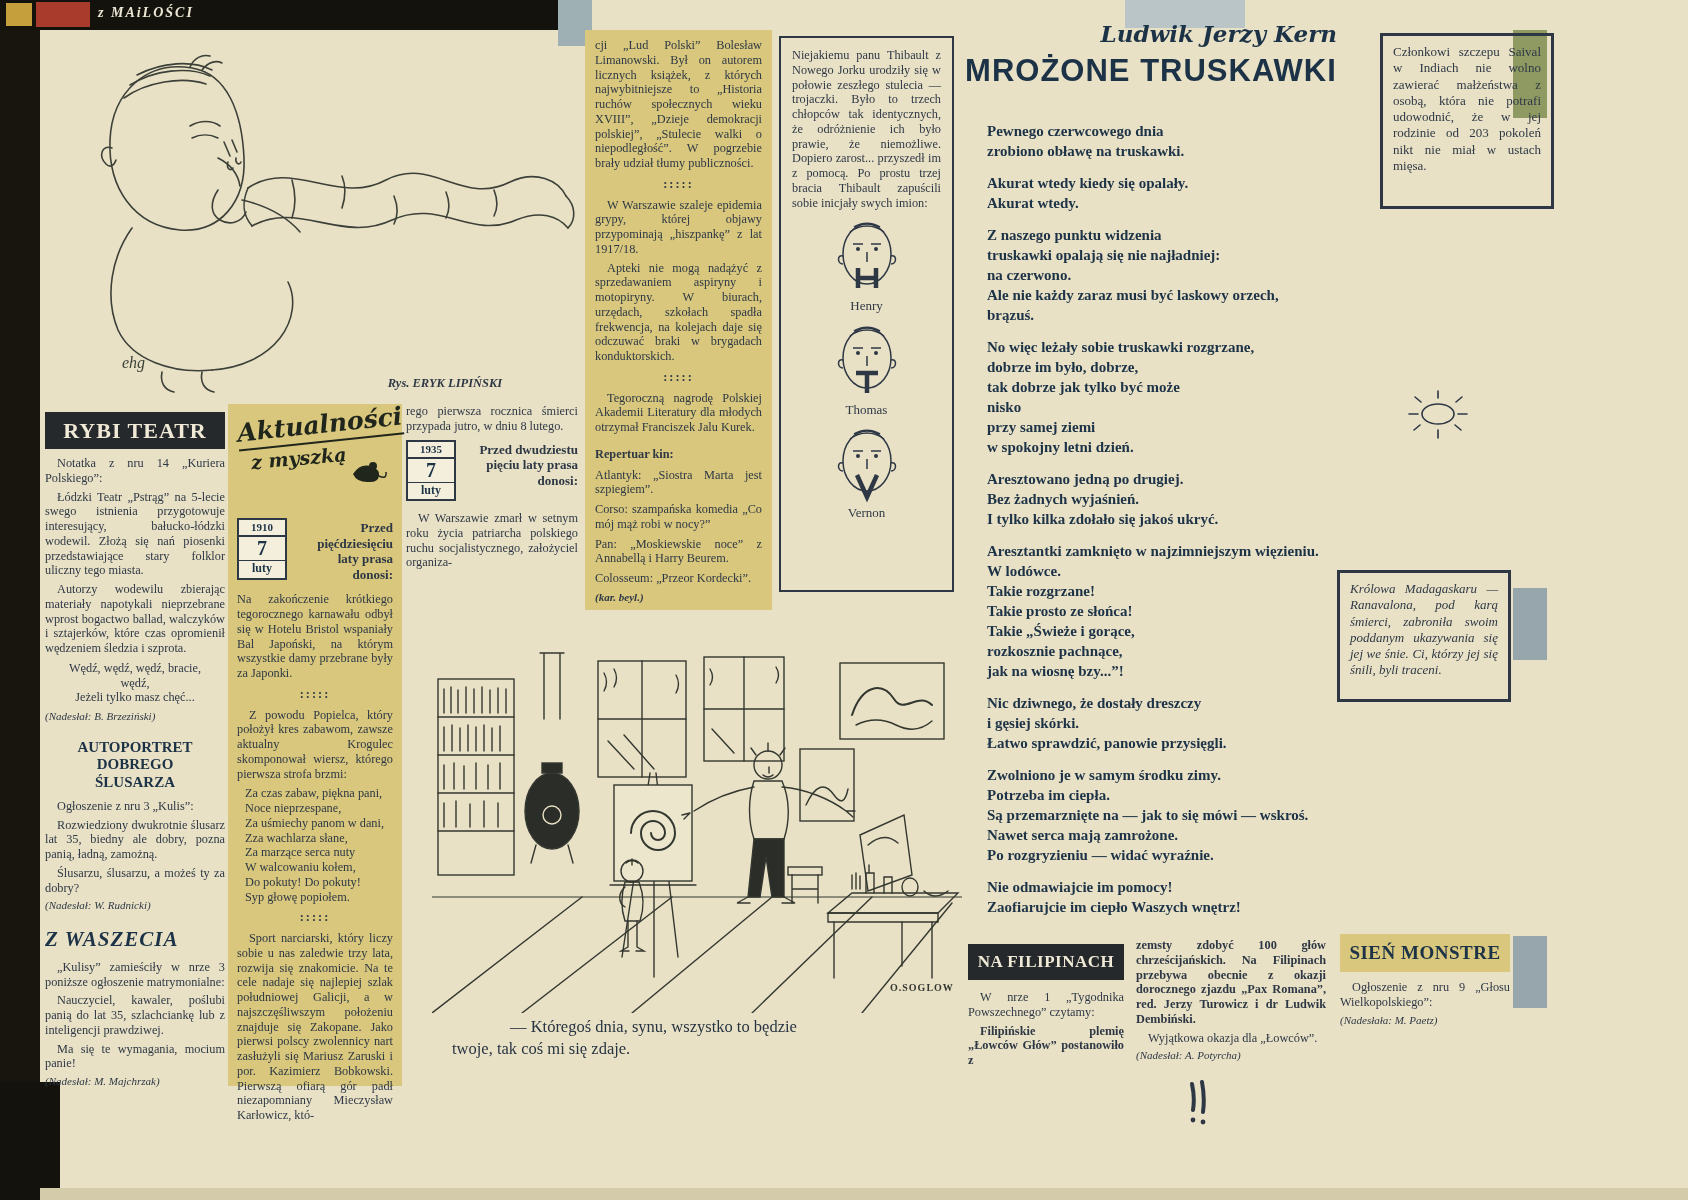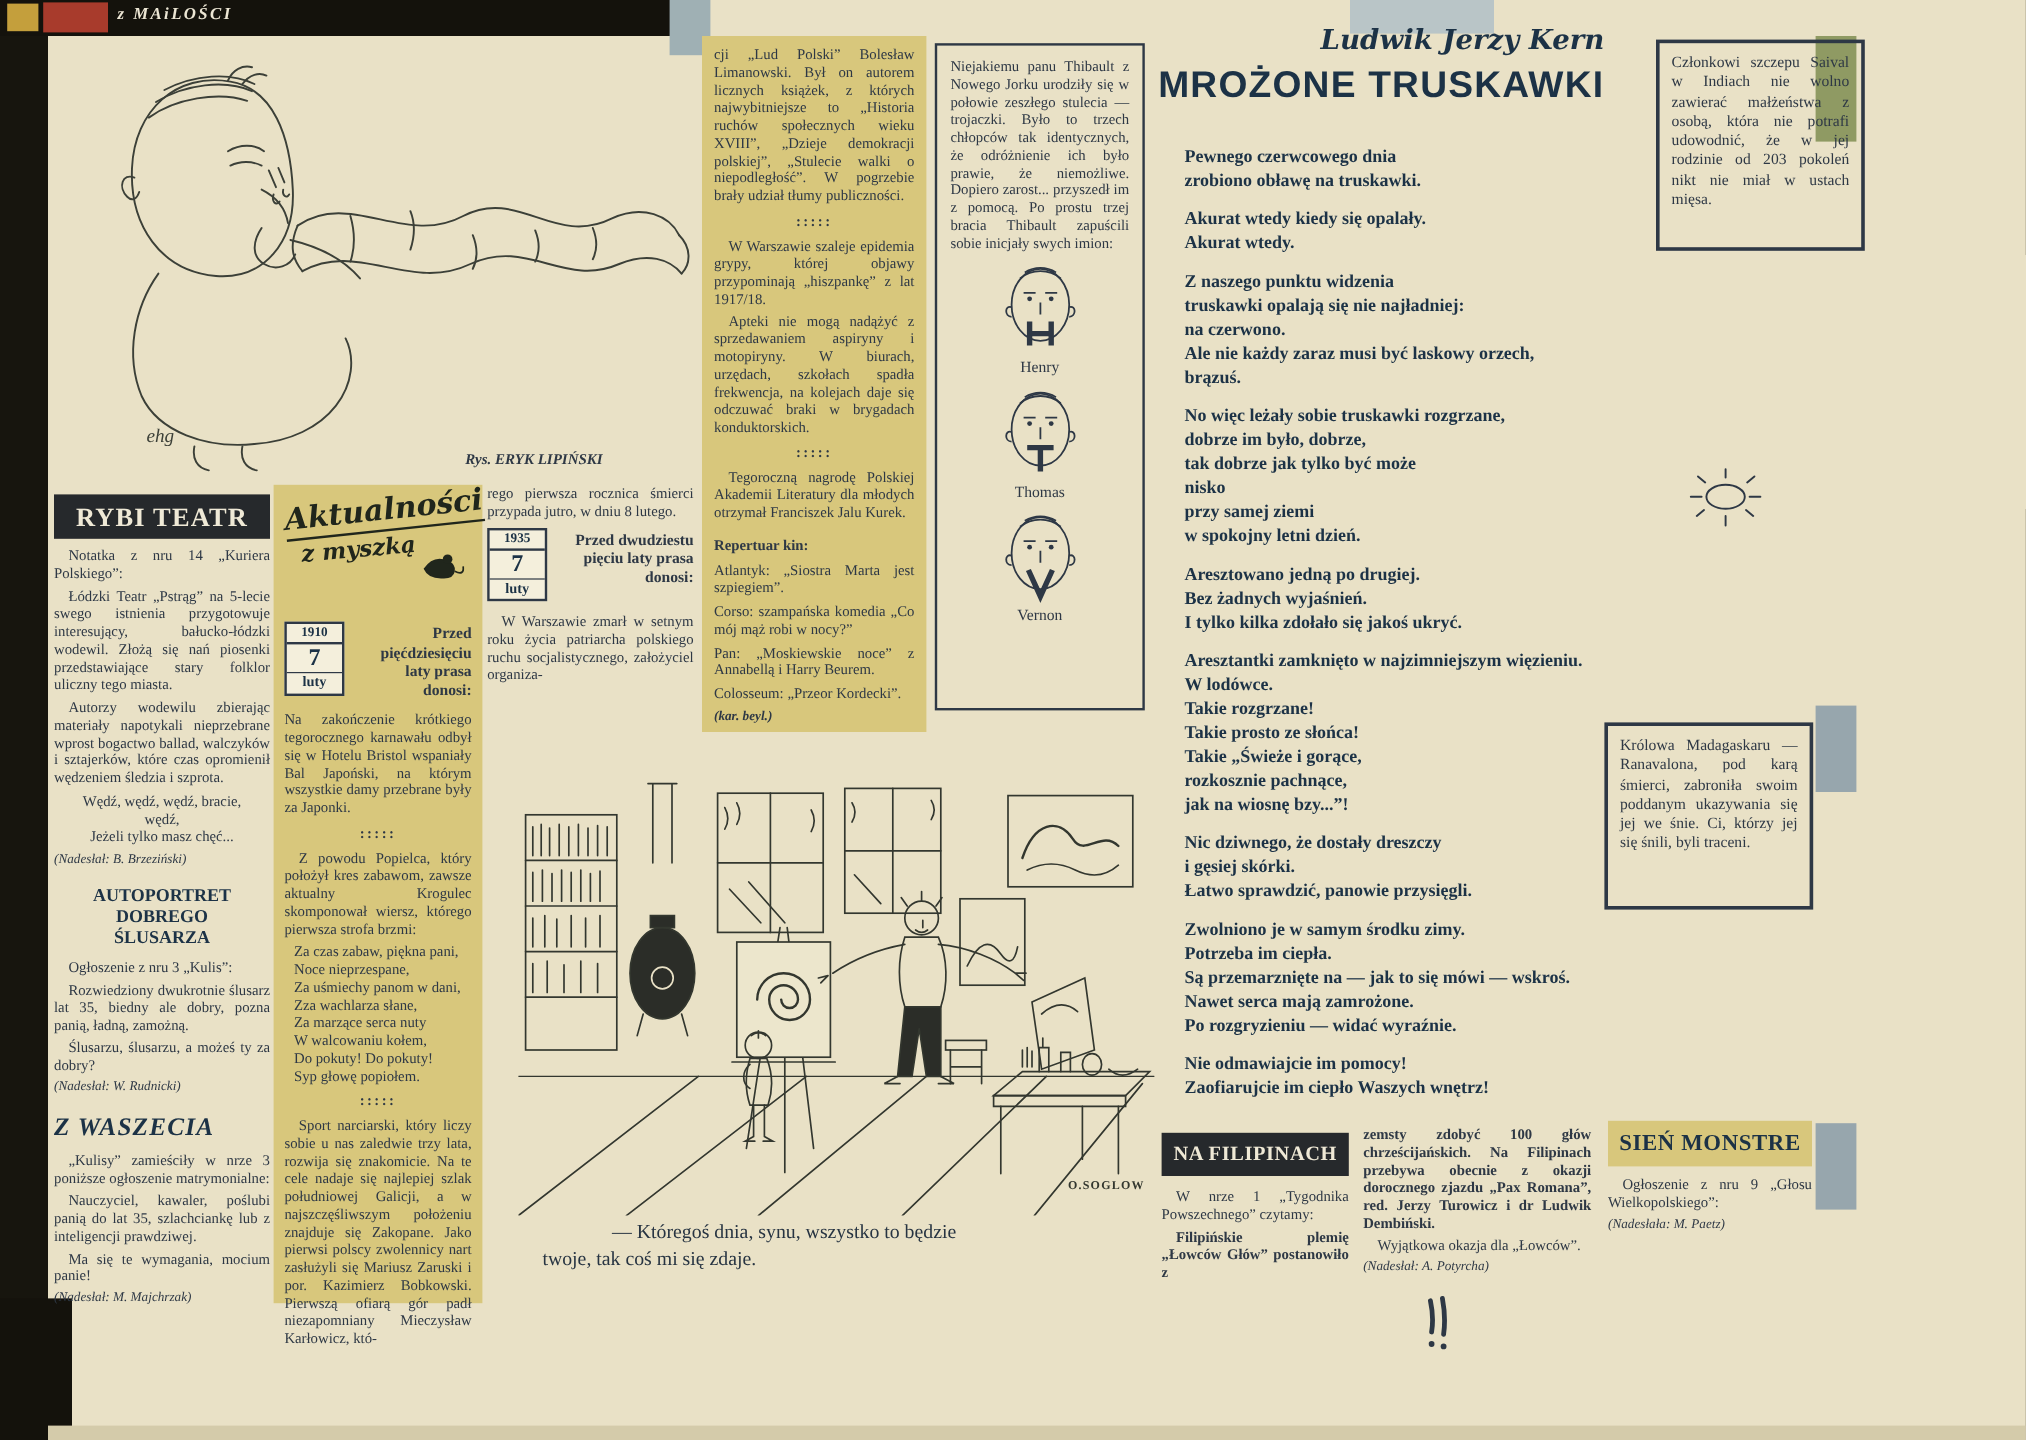--- a/index.html
+++ b/index.html
@@ -57,21 +57,21 @@
   .face-fig{text-align:center;margin-top:4px;}
   .face-name{font-size:13px;color:#2e3845;}
   
   #poem-block{left:965px;top:20px;width:372px;}
   #poem-author{text-align:right;font-size:23px;font-weight:bold;font-style:italic;color:#1c3246;font-family:"DejaVu Serif",serif;}
   #poem-title{text-align:center;font-size:31px;font-weight:bold;color:#1c3246;font-family:"Liberation Sans",sans-serif;letter-spacing:1px;margin:6px 0 32px;}
   .stanza{white-space:pre-line;font-size:15px;font-weight:bold;line-height:20px;color:#1c3246;margin:0 0 12px 22px;text-align:left;}
   
   .border-box{border:3px solid #2e3845;padding:8px 10px;box-sizing:border-box;font-size:13px;line-height:1.25;text-align:justify;color:#2e3845;}
   #saival-box{left:1337px;top:33px;width:174px;height:176px;margin-left:43px;}
-  #madagaskar-box{left:1337px;top:602px;width:174px;height:156px;}
+  #madagaskar-box{left:1337px;top:570px;width:174px;height:132px;font-style:italic;}
   
   #caricature{left:42px;top:30px;width:535px;height:372px;}
   #caricature-caption{left:330px;top:376px;width:230px;font-weight:bold;font-style:italic;font-size:12.5px;text-align:center;color:#2e3845;}
   #cartoon-box{left:432px;top:645px;width:530px;height:368px;}
   #cartoon-caption{left:452px;top:1016px;width:480px;font-size:16.5px;line-height:1.35;white-space:pre-line;text-indent:58px;color:#273442;}
   #sun{left:1398px;top:386px;}
   #ink-doodle{left:1185px;top:1080px;}
   
   #filipiny-header{left:968px;top:944px;width:156px;height:36px;font-size:17px;letter-spacing:.5px;}
   #filipiny-col1{left:968px;top:990px;width:156px;}

